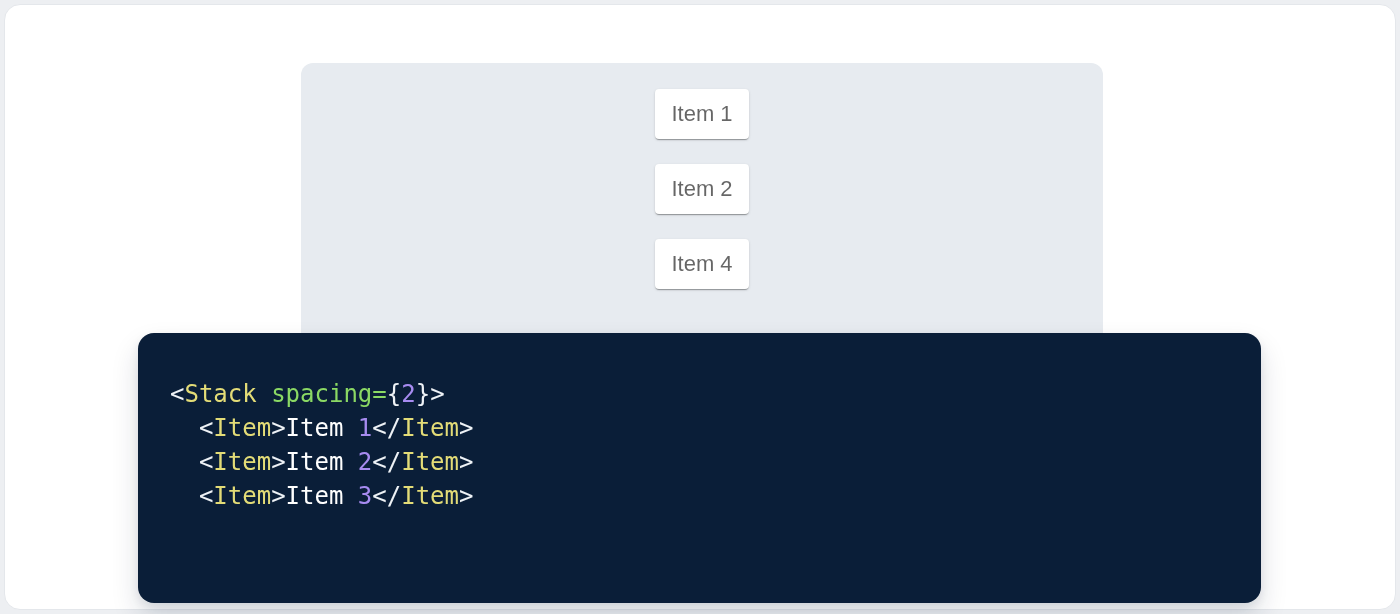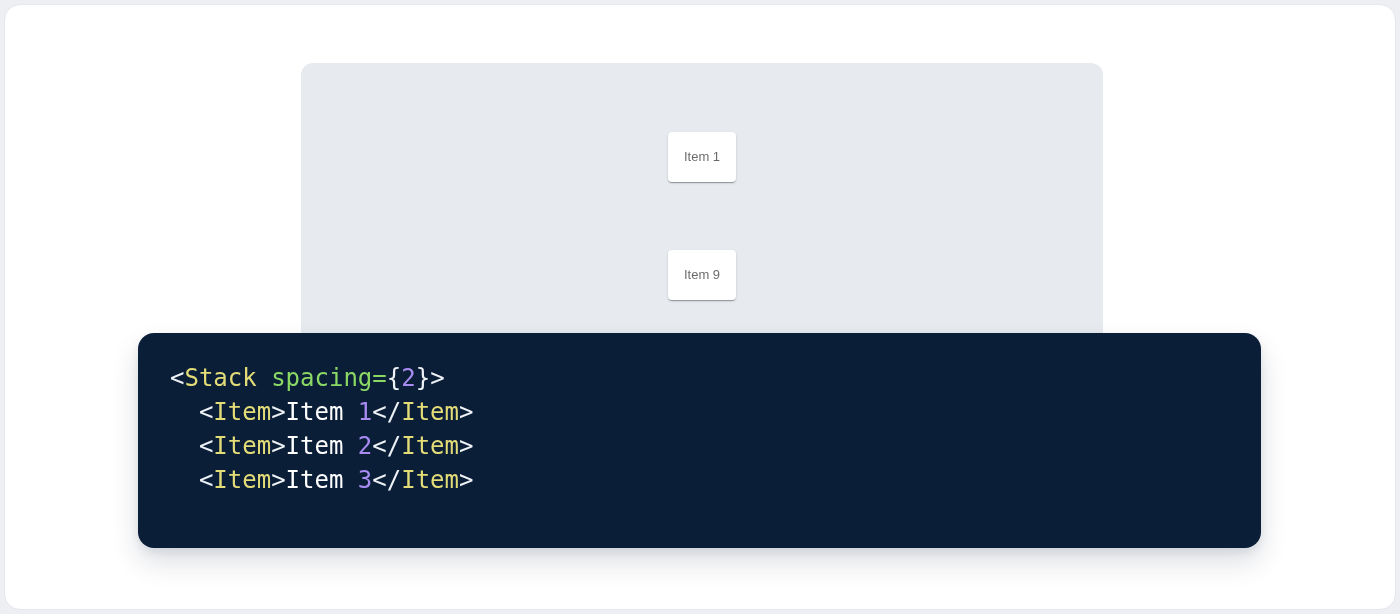--- a/index.html
+++ b/index.html
@@ -27,38 +27,37 @@
   .stack {
     display: flex;
     flex-direction: column;
     align-items: center;
     padding-top: 26px;
     gap: 25px;
   }
   .stack-item {
     background: var(--item_bg, #ffffff);
     color: var(--item_text, rgba(0,0,0,0.6));
-    font-size: 13px;
+    font-size: 22px;
     line-height: 20px;
     padding: 15px 16px;
     border-radius: 4px;
     box-shadow: 0 2px 1px -1px rgba(0,0,0,0.2),
                 0 1px 1px 0 rgba(0,0,0,0.14),
                 0 1px 3px 0 rgba(0,0,0,0.12);
     white-space: nowrap;
-    margin-top: 43px;
   }
   .code-block {
     position: absolute;
     left: 133px; top: 328px;
-    width: 1123px; height: 215px;
+    width: 1123px; height: 270px;
     box-sizing: border-box;
     background: var(--code_bg, #0a1e38);
     border-radius: 16px;
-    padding: 28px 32px;
+    padding: 44px 32px;
     box-shadow: 0 14px 28px rgba(10,30,56,0.14), 0 4px 10px rgba(10,30,56,0.08);
   }
   .code-line {
     font-family: "DejaVu Sans Mono", monospace;
     font-size: 24px;
     line-height: 34px;
     white-space: pre;
     color: var(--tok_plain, #ffffff);
   }
   .tok[data-c="tag"]   { color: var(--tok_tag, #e3dc77); }
@@ -68,21 +67,22 @@
   .tok[data-c="plain"] { color: var(--tok_plain, #ffffff); }
 </style>
 </head>
 <body>
 
 <div class="page-card">
 
   <div class="demo-panel">
     <div class="stack">
       <div class="stack-item">Item 1</div>
-      <div class="stack-item">Item 9</div>
+      <div class="stack-item">Item 2</div>
+      <div class="stack-item">Item 4</div>
     </div>
   </div>
 
   <div class="code-block">
     <div class="code-line"><span class="tok" data-c="punct">&lt;</span><span class="tok" data-c="tag">Stack</span><span class="tok" data-c="plain"> </span><span class="tok" data-c="attr">spacing</span><span class="tok" data-c="attr">=</span><span class="tok" data-c="punct">{</span><span class="tok" data-c="num">2</span><span class="tok" data-c="punct">}</span><span class="tok" data-c="punct">&gt;</span></div>
     <div class="code-line"><span class="tok" data-c="plain">  </span><span class="tok" data-c="punct">&lt;</span><span class="tok" data-c="tag">Item</span><span class="tok" data-c="punct">&gt;</span><span class="tok" data-c="plain">Item </span><span class="tok" data-c="num">1</span><span class="tok" data-c="punct">&lt;/</span><span class="tok" data-c="tag">Item</span><span class="tok" data-c="punct">&gt;</span></div>
     <div class="code-line"><span class="tok" data-c="plain">  </span><span class="tok" data-c="punct">&lt;</span><span class="tok" data-c="tag">Item</span><span class="tok" data-c="punct">&gt;</span><span class="tok" data-c="plain">Item </span><span class="tok" data-c="num">2</span><span class="tok" data-c="punct">&lt;/</span><span class="tok" data-c="tag">Item</span><span class="tok" data-c="punct">&gt;</span></div>
     <div class="code-line"><span class="tok" data-c="plain">  </span><span class="tok" data-c="punct">&lt;</span><span class="tok" data-c="tag">Item</span><span class="tok" data-c="punct">&gt;</span><span class="tok" data-c="plain">Item </span><span class="tok" data-c="num">3</span><span class="tok" data-c="punct">&lt;/</span><span class="tok" data-c="tag">Item</span><span class="tok" data-c="punct">&gt;</span></div>
   </div>
 

